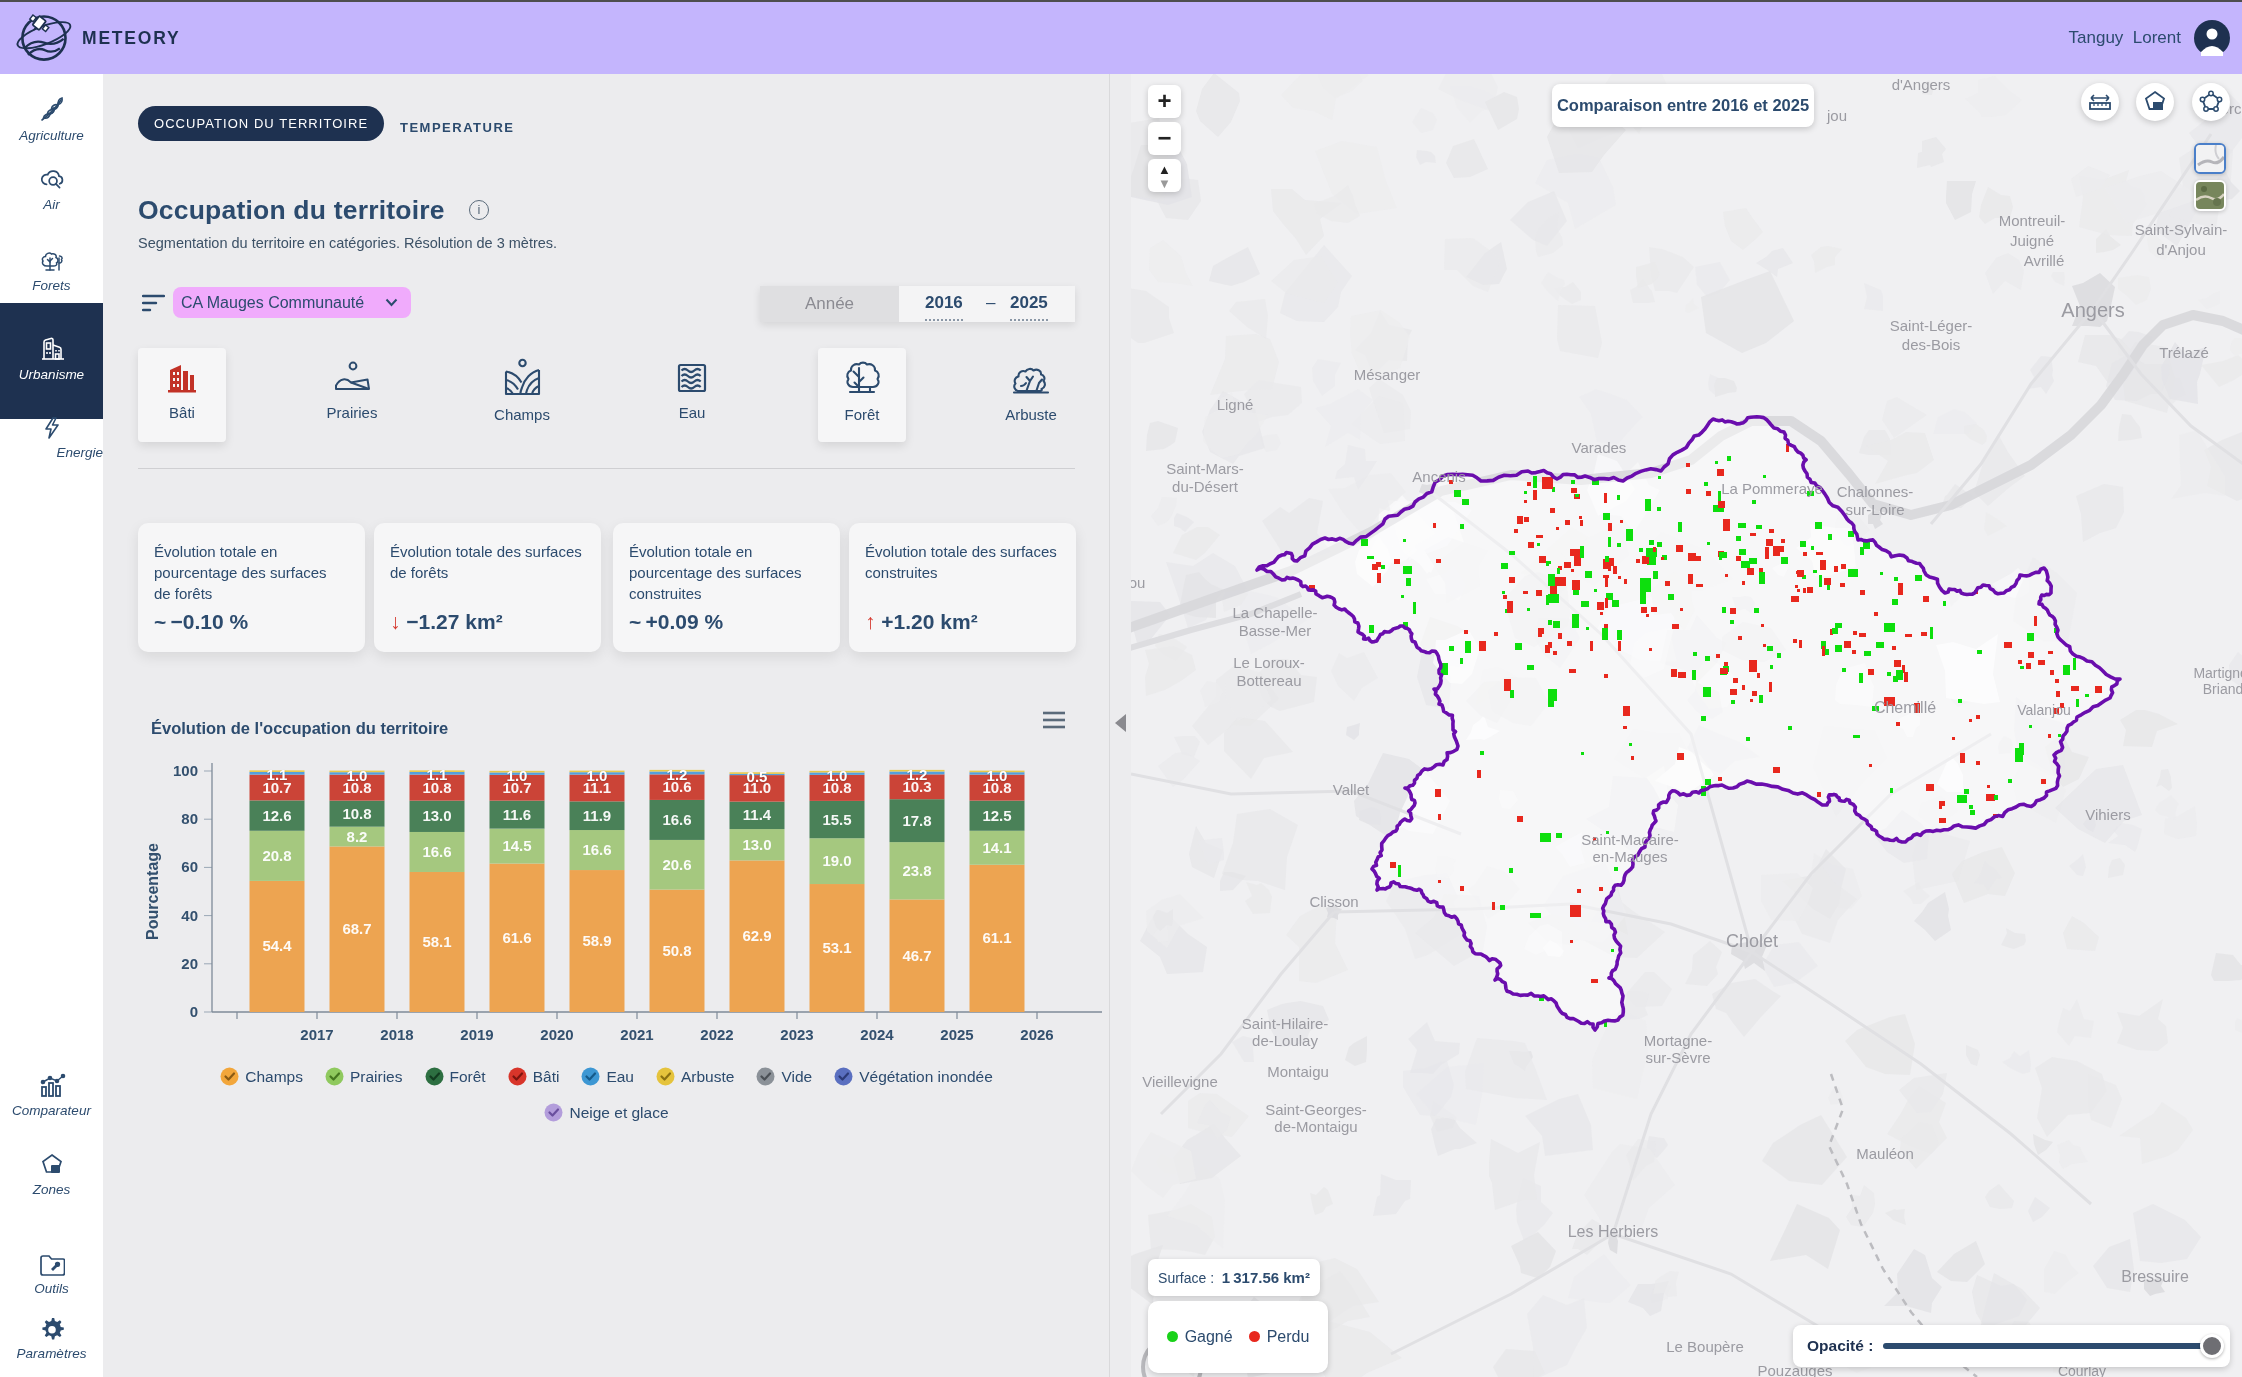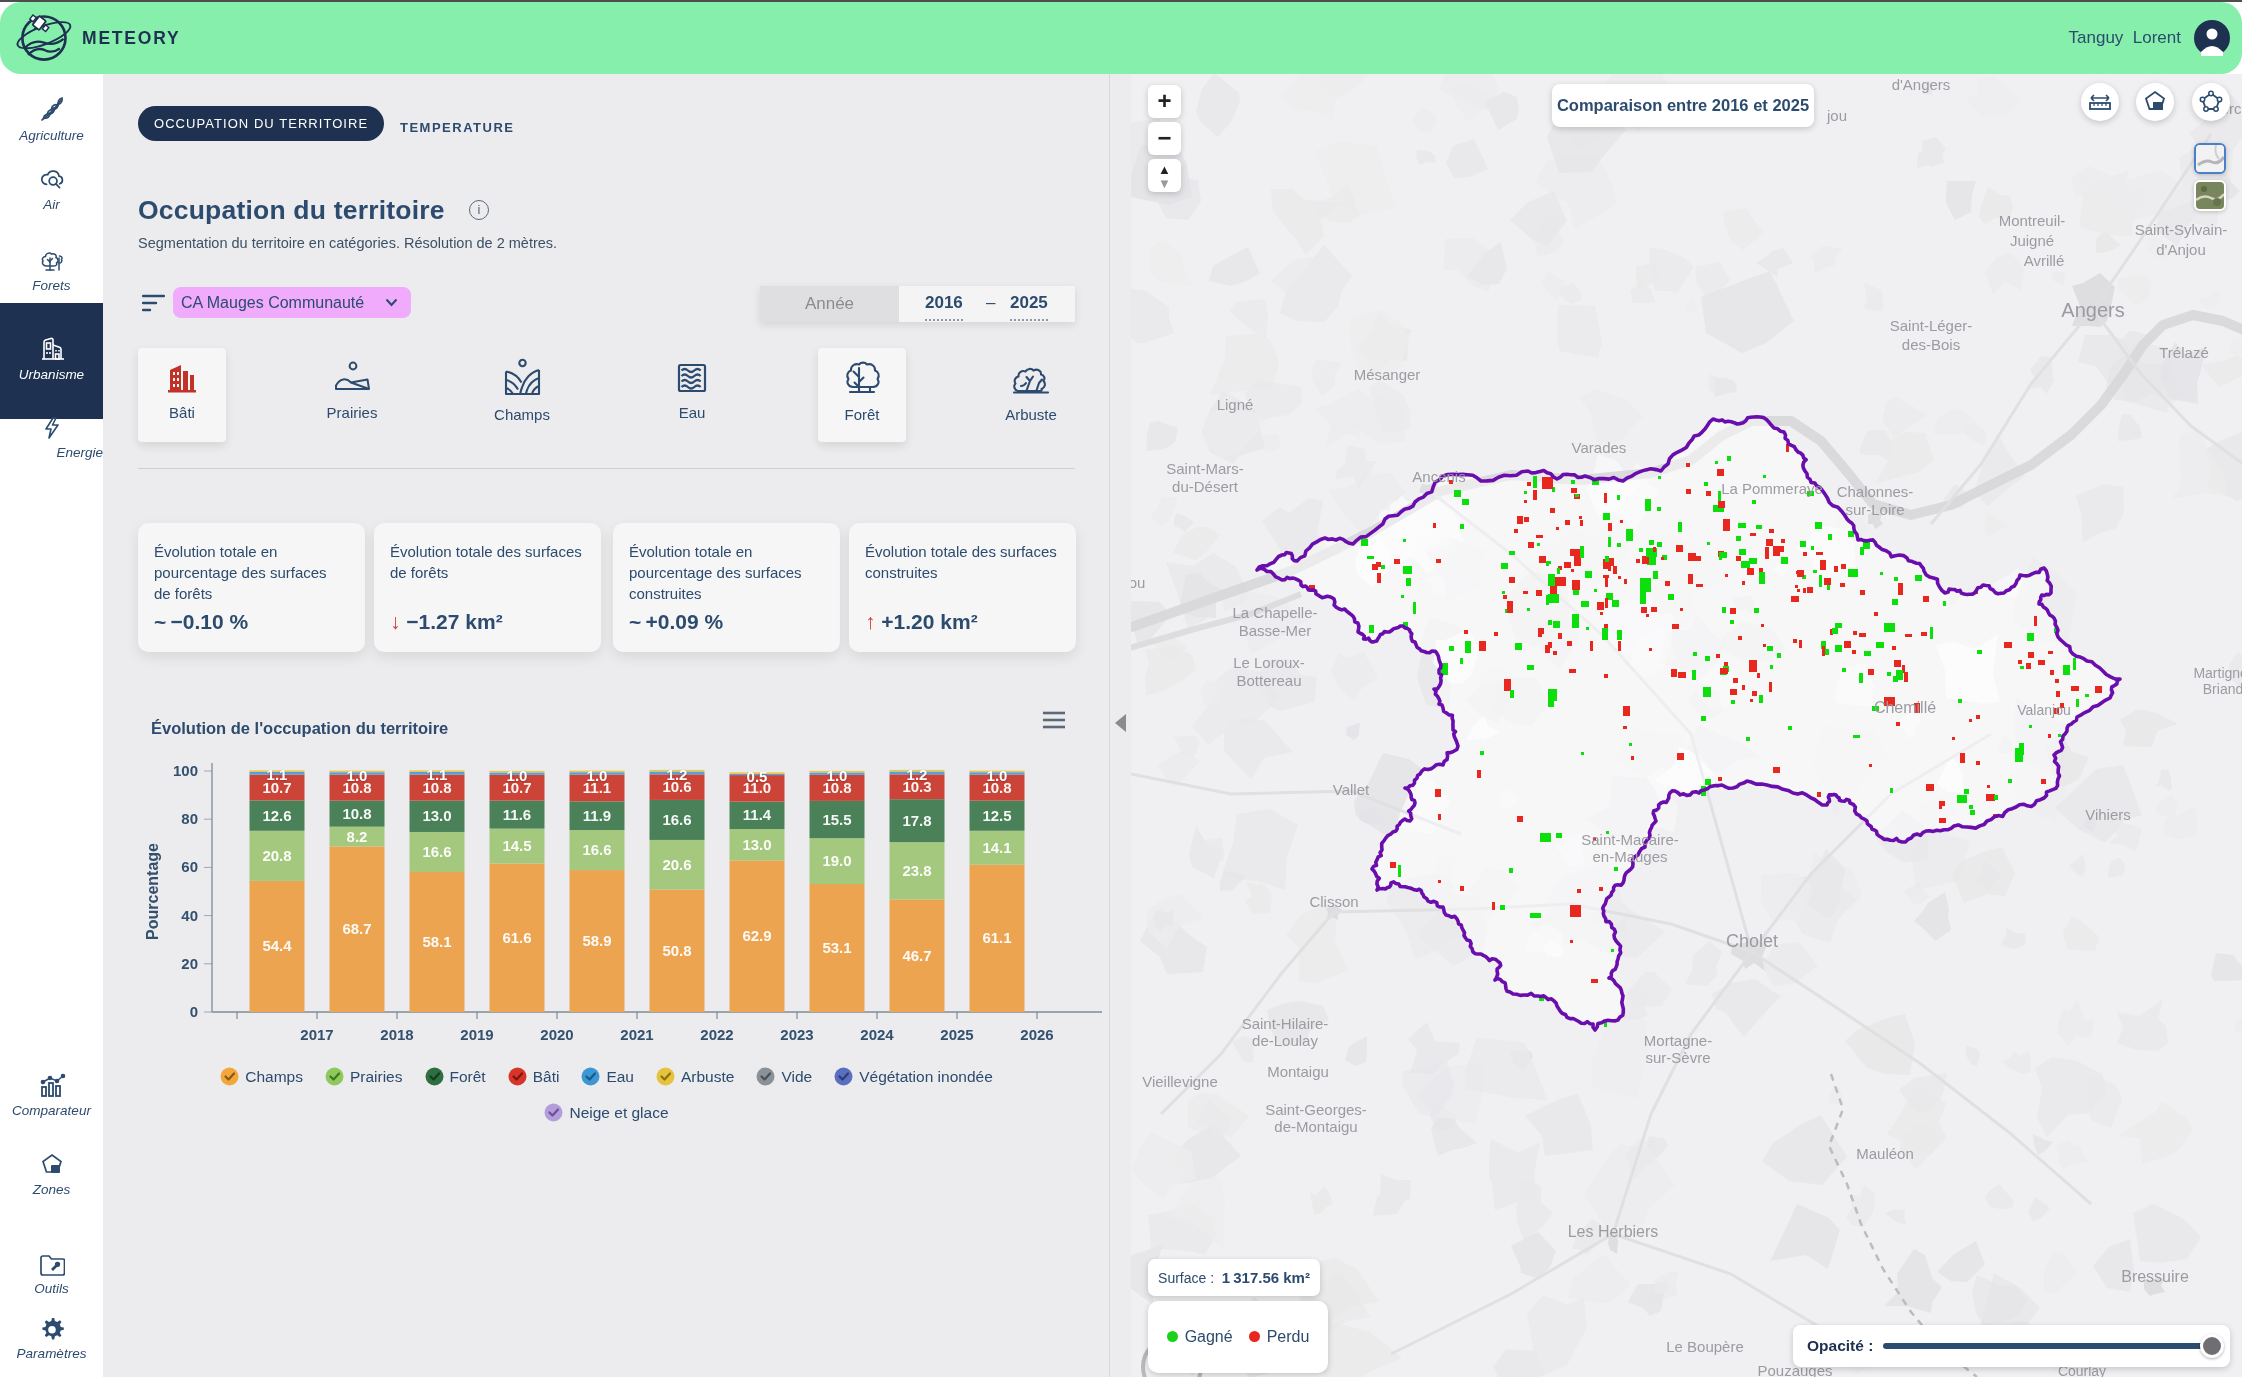--- a/index.html
+++ b/index.html
@@ -1,17 +1,17 @@
 <!DOCTYPE html>
 <html lang="fr"><head><meta charset="utf-8"><title>Meteory</title>
 <style>
 * { margin:0; padding:0; box-sizing:border-box; }
 html,body { width:2242px; height:1377px; overflow:hidden; font-family:"Liberation Sans", sans-serif; background:#fff; }
 #topline { position:absolute; left:0; top:0; width:2242px; height:2px; background:#4e4e4e; z-index:60; }
-header { position:absolute; left:0; top:2px; width:2242px; height:72px; background:#86efac; z-index:50;border-radius:21px; }
+header { position:absolute; left:0; top:2px; width:2242px; height:72px; background:#c4b5fd; z-index:50; }
 .logo { position:absolute; left:13px; top:6px; display:flex; align-items:center; gap:9px; }
 .logoname { font-size:17.5px; font-weight:bold; letter-spacing:1.8px; color:#1e3150; }
 .user { position:absolute; right:12px; top:0; height:72px; display:flex; align-items:center; gap:13px; color:#2c4b6e; font-size:17px; }
 #side { position:absolute; left:0; top:74px; width:103px; height:1303px; background:#fff; z-index:40;font-style:italic; }
 .sitem { position:absolute; left:0; width:103px; text-align:center; color:#2c4b6e; font-size:13.5px; padding-top:8px; }
 .sitem svg { display:block; margin:0 auto 4px; }
 .sitem.active { background:#1e3150; color:#fff; }
 #content { position:absolute; left:103px; top:74px; width:1007px; height:1303px; background:#ececee; border-right:1px solid #d9d9db; }
 #strip { position:absolute; left:1110px; top:74px; width:21px; height:1303px; background:#ececee; }
 #strip .tri { position:absolute; left:5px; top:640px; width:0; height:0; border-top:9px solid transparent; border-bottom:9px solid transparent; border-right:11px solid #8a8a8f; }
@@ -159,21 +159,21 @@
         <path d="M13 1.5 l2.2 0 0.7 3.1 a8.7 8.7 0 0 1 2.3 0.95 l2.7-1.7 1.55 1.55 -1.7 2.7 a8.7 8.7 0 0 1 .95 2.3 l3.1 0.7 0 2.2 -3.1 0.7 a8.7 8.7 0 0 1 -0.95 2.3 l1.7 2.7 -1.55 1.55 -2.7 -1.7 a8.7 8.7 0 0 1 -2.3 0.95 l-0.7 3.1 -2.2 0 -0.7 -3.1 a8.7 8.7 0 0 1 -2.3 -0.95 l-2.7 1.7 -1.55 -1.55 1.7 -2.7 a8.7 8.7 0 0 1 -0.95 -2.3 l-3.1 -0.7 0 -2.2 3.1 -0.7 a8.7 8.7 0 0 1 0.95 -2.3 l-1.7 -2.7 1.55 -1.55 2.7 1.7 a8.7 8.7 0 0 1 2.3 -0.95 z M13 9.4 a3.8 3.8 0 1 0 0 7.6 a3.8 3.8 0 0 0 0 -7.6 z" transform="translate(0,0.5)"></path>
       </svg>
     Paramètres</div>
 </nav>
 
 <div id="content">
   <div class="tabpill">OCCUPATION DU TERRITOIRE</div>
   <div class="tab2">TEMPERATURE</div>
   <h1>Occupation du territoire</h1>
   <div class="info">i</div>
-  <div class="subtitle">Segmentation du territoire en catégories. Résolution de 2 mètres.</div>
+  <div class="subtitle">Segmentation du territoire en catégories. Résolution de 3 mètres.</div>
   <svg class="filtericon" width="23" height="18" viewBox="0 0 23 18" stroke="#2c4b6e" stroke-width="2.4" stroke-linecap="round">
       <line x1="1" y1="2" x2="22" y2="2"></line>
       <line x1="1" y1="9" x2="14" y2="9"></line>
       <line x1="1" y1="16" x2="8" y2="16"></line>
     </svg>
   <div class="dropdown">CA Mauges Communauté<svg width="13" height="9" viewBox="0 0 13 9" fill="none" stroke="#2c4b6e" stroke-width="2">
         <path d="M1.5 1.5 L6.5 7 L11.5 1.5"></path>
       </svg></div>
   <div class="yearbox">
     <div class="lab">Année</div>

